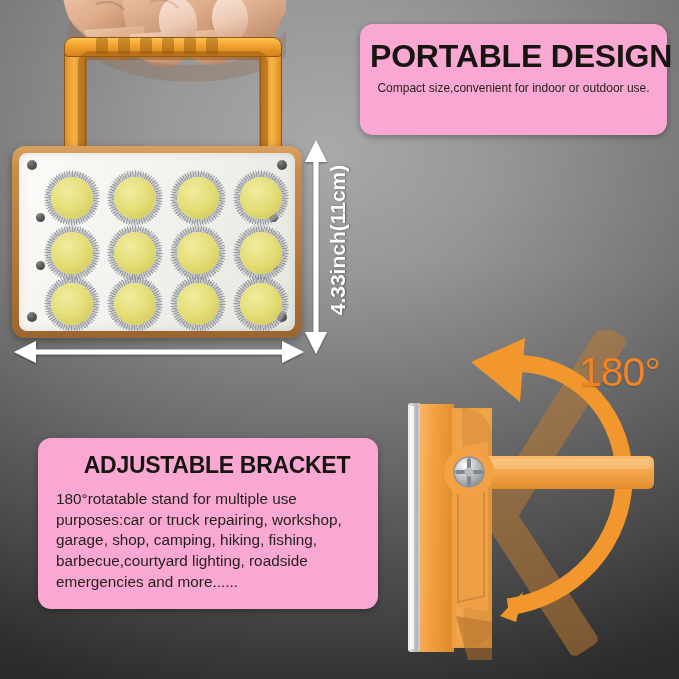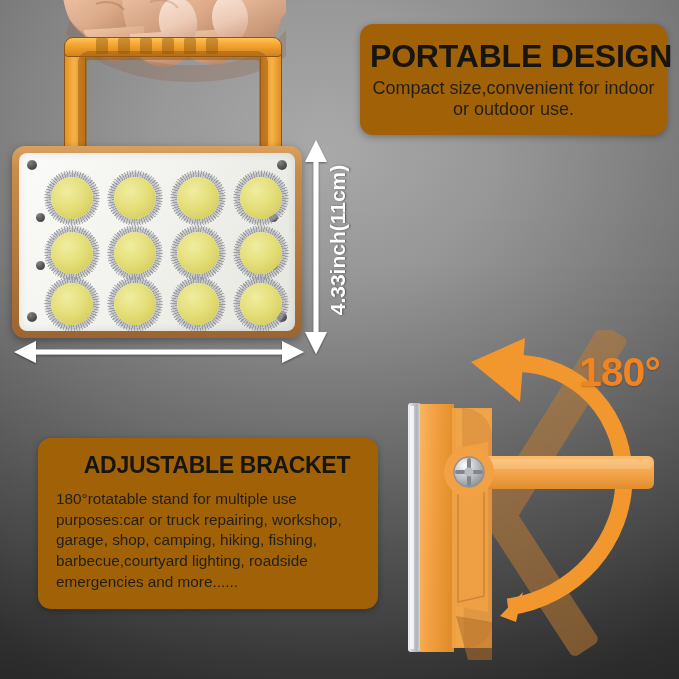--- a/index.html
+++ b/index.html
@@ -34,21 +34,21 @@
   .bg-vig {
     position: absolute;
     inset: 0;
     background:
       linear-gradient(to bottom, rgba(255,255,255,0.03) 0%, rgba(0,0,0,0) 38%, rgba(0,0,0,0.22) 100%);
   }
 
   
   .callout {
     position: absolute;
-    background: #a16207;
+    background: #f9a8d4;
     border-radius: 13px;
     box-sizing: border-box;
     box-shadow: 0 2px 7px rgba(0,0,0,0.30);
   }
   .callout .c-title {
     font-weight: bold;
     color: #17150f;
     letter-spacing: -0.2px;
   }
   .callout .c-body {
@@ -63,21 +63,21 @@
     padding: 10px 10px 0 10px;
     text-align: center;
   }
   #box-portable .c-title {
     font-size: 32px;
     line-height: 40px;
     margin: 2px 0 2px 0;
     white-space: nowrap;
   }
   #box-portable .c-body {
-    font-size: 18px;
+    font-size: 12px;
     line-height: 21px;
   }
 
   #box-bracket {
     left: 38px;
     top: 438px;
     width: 340px;
     height: 171px;
     padding: 12px 0 0 18px;
     text-align: left;
@@ -248,21 +248,21 @@
     left: 396px;
     top: 330px;
     width: 283px;
     height: 349px;
   }
   #deg-label {
     position: absolute;
     left: 183px;
     top: 19px;
     font-size: 41px;
-    font-weight: bold;
+    font-weight: normal;
     color: #F08422;
     letter-spacing: -1px;
     text-shadow: 0 1px 2px rgba(0,0,0,0.22);
   }
 </style>
 </head>
 <body>
 
 <div id="stage">
 

